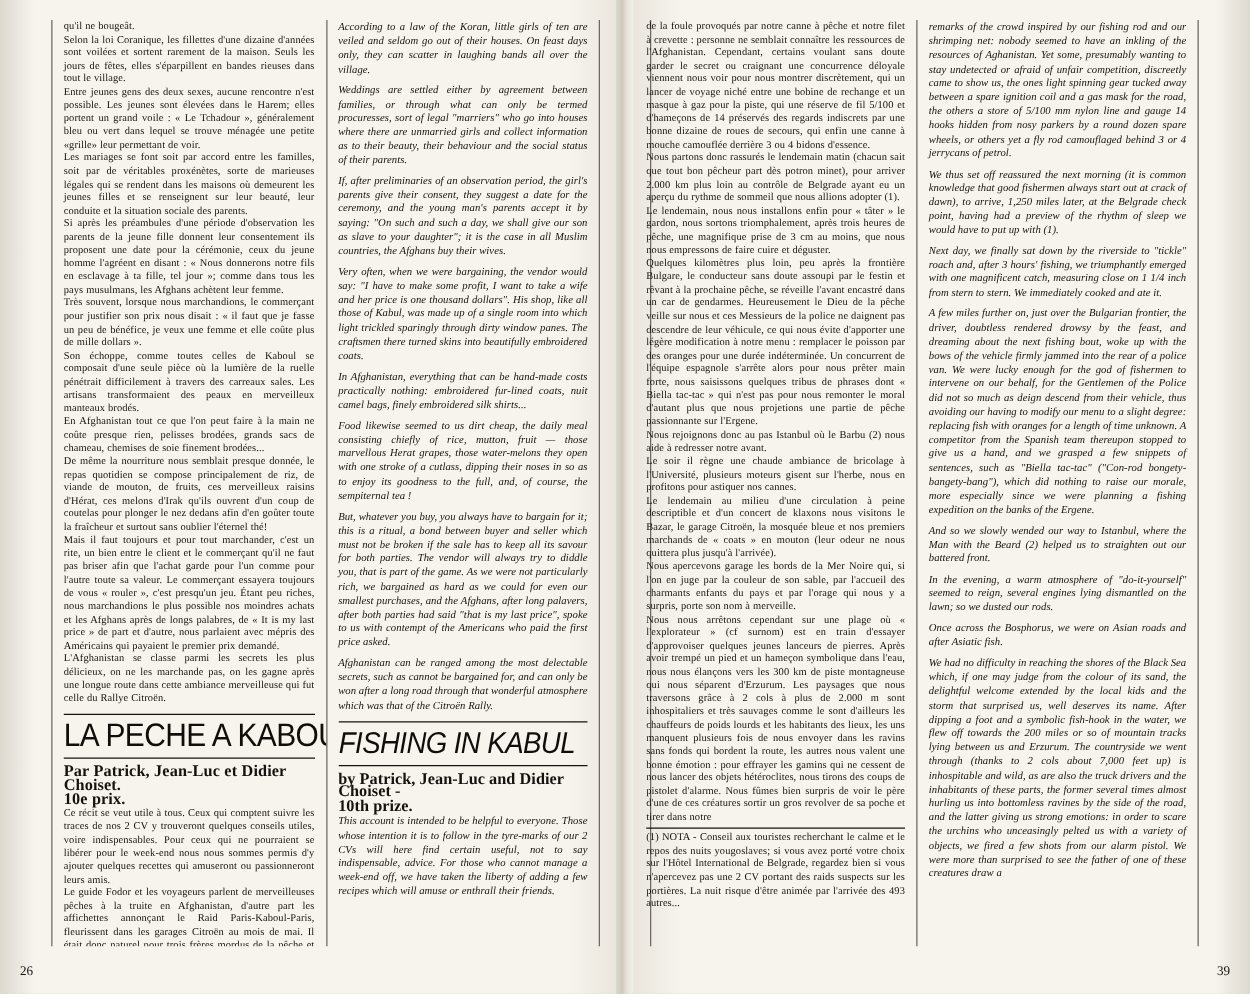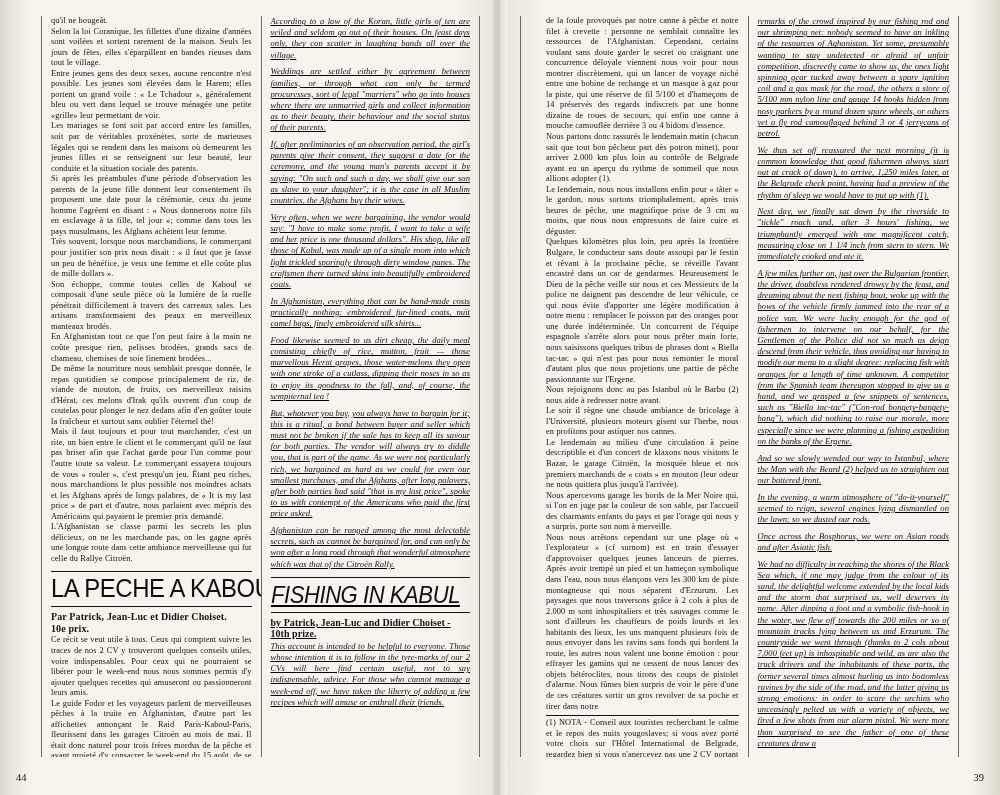--- a/index.html
+++ b/index.html
@@ -28,21 +28,21 @@
   .gutter     { width: 14px; background: linear-gradient(90deg,#dcd7cc 0%,#cfc9bc 35%,#e6e2d8 60%,#f3f0e8 100%); }
   .page-right { width: 493px; background: linear-gradient(90deg,#eae6dd 0%,#f7f4ee 8%,#f7f4ed 94%,#efece4 100%); }
 
   .cols {
     position: absolute;
     top: 16px; bottom: 38px;
     left: 0; right: 0;
     display: flex;
   }
   .page-left  .cols { left: 42px;  right: 14px; }
-  .page-right .cols { left: 30px;  right: 42px; }
+  .page-right .cols { left: 1px;  right: 42px; }
 
   .col {
     position: relative;
     width: 50%;
     padding: 0 9px;
     overflow: hidden;
   }
   .col + .col { border-left: 1px solid #6d6862; }
 
   .rule-outer {
@@ -73,21 +73,20 @@
   }
   .fr p { text-indent: 0; }
 
   
   .en {
     font-family: "Liberation Serif", serif;
     font-style: italic;
     font-size: 8.55px;
     line-height: 11.2px;
     letter-spacing: 0.005em;
-    text-decoration: underline;
   }
   .en p { margin-bottom: 5.5px; }
 
   
   .headrule-top {
     border-top: 1.6px solid #15130f;
     margin: 7px 0 0 0;
   }
   .headrule-bot {
     border-top: 1.6px solid #15130f;
@@ -105,21 +104,21 @@
     color: #100e0b;
     white-space: nowrap;
   }
   h1.head-en {
     font-style: italic;
     font-size: 24px;
   }
   .byline {
     font-family: "Liberation Serif", serif;
     font-weight: bold;
-    font-size: 10px;
+    font-size: 13px;
     line-height: 10.5px;
     margin: 0 0 1px 0;
     color: #15130f;
   }
 
   
   .fn-rule {
     border-top: 1.2px solid #15130f;
     width: 100%;
     margin: 3px 0 2px 0;
@@ -197,21 +196,21 @@
         <div class="headrule-bot"></div>
 
         <div class="byline" style="font-style:normal">by Patrick, Jean-Luc and Didier Choiset -</div>
         <div class="byline" style="font-style:normal">10th prize.</div>
 
         <p>This account is intended to be helpful to everyone. Those whose intention it is to follow in the tyre-marks of our 2 CVs will here find certain useful, not to say indispensable, advice. For those who cannot manage a week-end off, we have taken the liberty of adding a few recipes which will amuse or enthrall their friends.</p>
 
       </div>
 
     </div>
-    <div class="folio folio-left">44</div>
+    <div class="folio folio-left">26</div>
   </div>
 
   <div class="gutter"></div>
 
   <div class="page page-right">
     <div class="edge-shade r"></div>
     <div class="rule-outer rule-left"></div>
     <div class="rule-outer rule-right"></div>
 
     <div class="cols">

